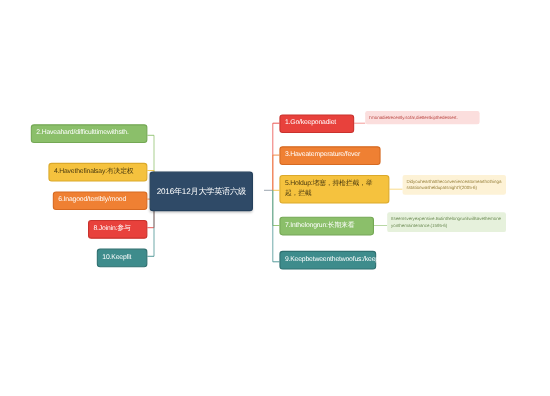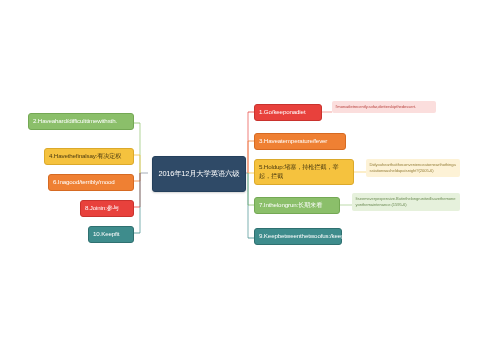--- a/index.html
+++ b/index.html
@@ -34,21 +34,21 @@
     border-radius: 3px;
     color: #ffffff;
     font-size: 6.2px;
     line-height: 1.45;
     letter-spacing: -0.15px;
     padding: 3px 4px;
     text-align: left;
   }
   #root-node {
     position: absolute;
-    left: 152px;
+    left: 136px;
     top: 156px;
     width: 92px;
     height: 34px;
     background: #2e4a६6;
     background: #2f4a67;
     border: 1px solid #24real;
     border: 1px solid #24405c;
     border-radius: 3px;
     color: #ffffff;
     display: flex;

